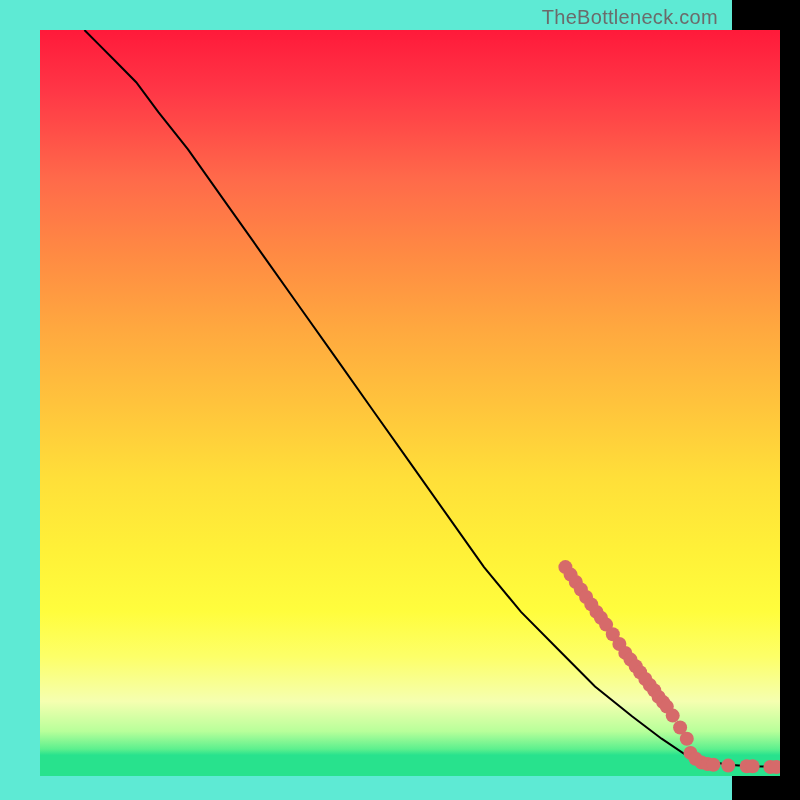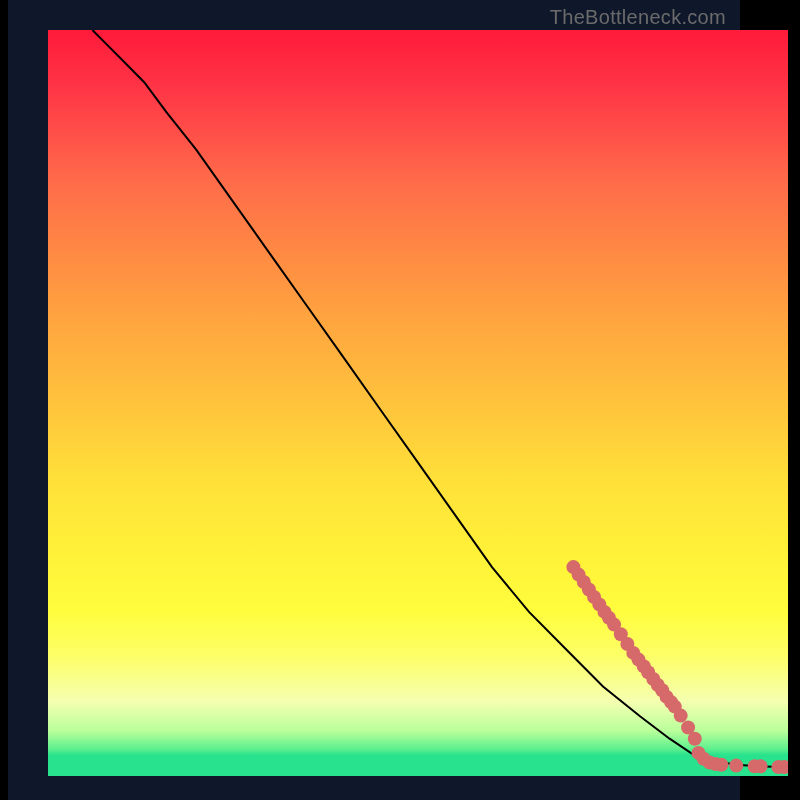--- a/index.html
+++ b/index.html
@@ -6,25 +6,25 @@
     margin: 0;
     padding: 0;
     width: 800px;
     height: 800px;
     background: #000;
     overflow: hidden;
     font-family: Arial, Helvetica, sans-serif;
   }
   .frame {
     position: absolute;
-    left: 8px;
+    left: 0;
     top: 0;
     width: 732px;
     height: 800px;
-    background: #0f172a;
+    background: #5eead4;
   }
   .plot-area {
     position: absolute;
     left: 40px;
     top: 30px;
     width: 740px;
     height: 746px;
     
     background: linear-gradient(to bottom,
       #ff1a3a 0%,

